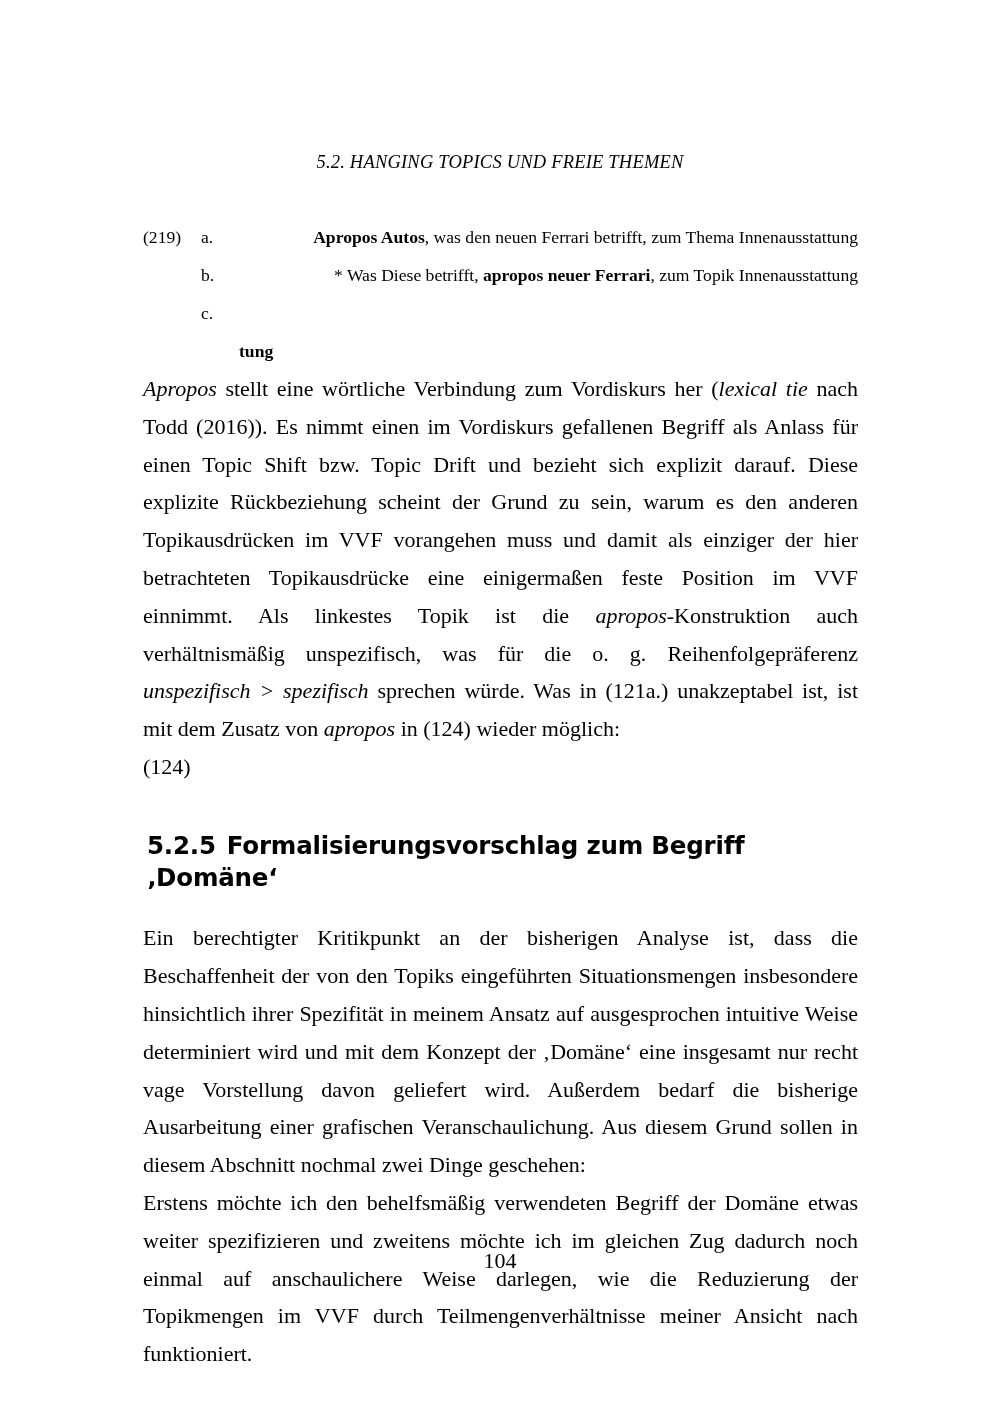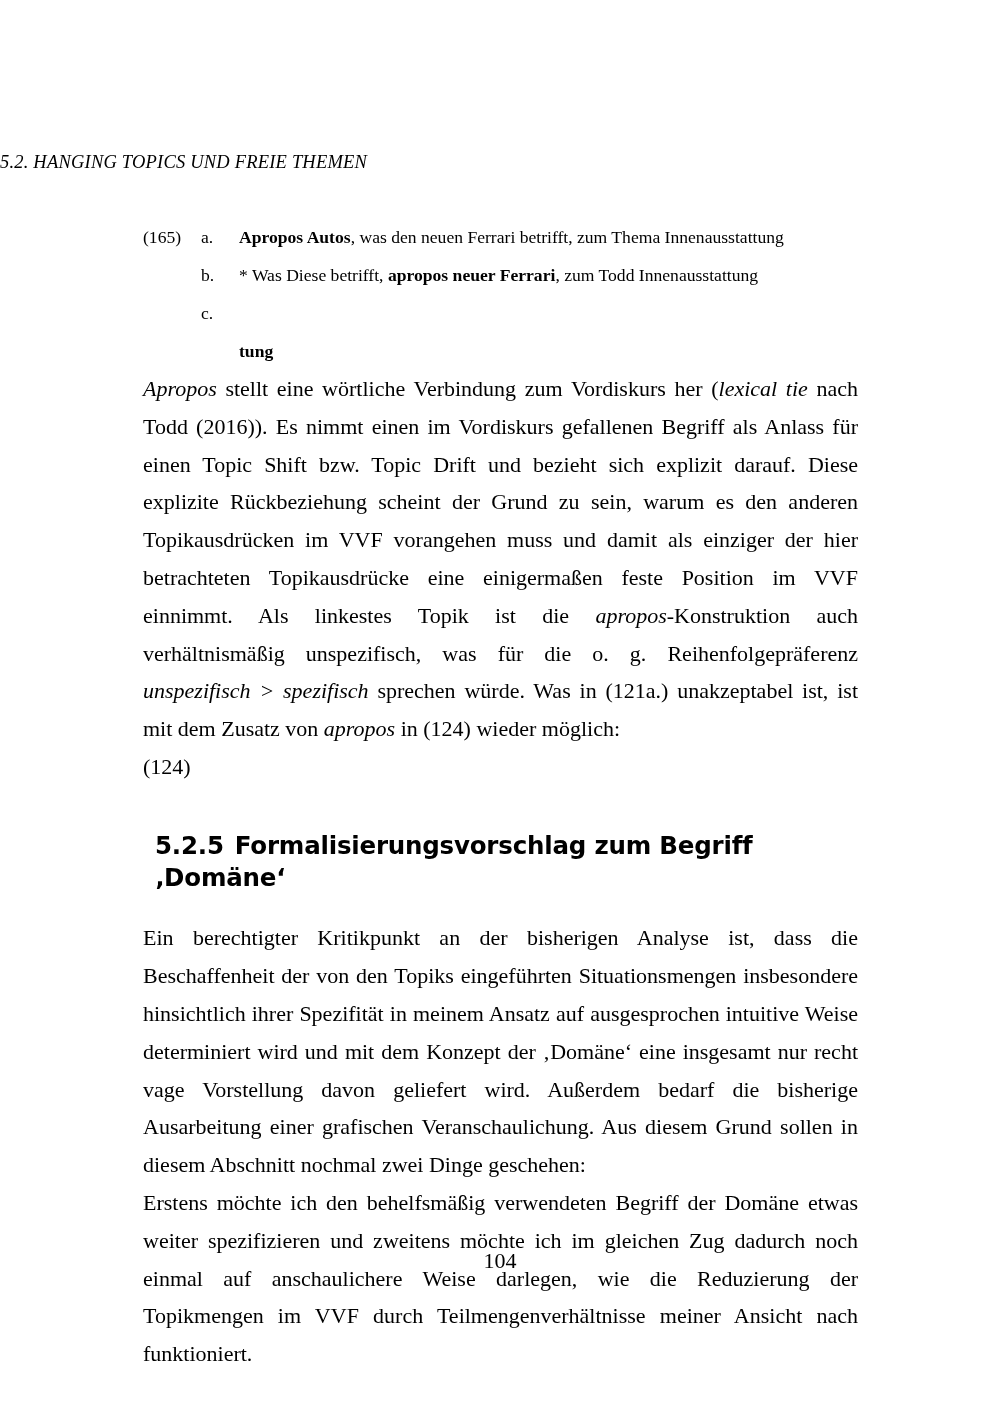--- a/index.html
+++ b/index.html
@@ -20,20 +20,21 @@
     left: 0; top: 0;
     width: 1000px;
     height: 1414px;
     overflow: hidden;
   }
   .running-head {
     position: absolute;
     left: 0;
     top: 152px;
     width: 1000px;
+    text-align: center;
     font-style: italic;
     font-size: 18.5px;
     letter-spacing: 0.2px;
   }
   .content {
     position: absolute;
     left: 143px;
     top: 218px;
     width: 715px;
   }
@@ -51,20 +52,21 @@
     flex: 0 0 58px;
     text-align: left;
   }
   .ex-letter {
     width: 38px;
     flex: 0 0 38px;
     text-align: left;
   }
   .ex-text {
     flex: 1 1 auto;
+    text-align: right;
   }
   .ex-cont {
     padding-left: 96px;
     font-size: 17.6px;
     line-height: 38px;
   }
   b, .bold { font-weight: bold; }
   i, .it { font-style: italic; }
 
   p.body {
@@ -95,21 +97,21 @@
   }
   .numbered .txt .second-line {
     display: block;
     padding-left: 42px;
   }
 
   h2.section {
     font-family: "DejaVu Sans", sans-serif;
     font-size: 24.5px;
     font-weight: bold;
-    margin: 12px;
+    margin: 4px;
     line-height: 1.3;
     letter-spacing: -0.2px;
   }
   .sec-wrap {
     margin-top: 44px;
     margin-bottom: 26px;
   }
   .sec-num { margin-right: 11px; }
 
   .folio {
@@ -126,28 +128,28 @@
 <body>
 
 <div class="page">
 
   <div class="running-head">5.2.  HANGING TOPICS UND FREIE THEMEN</div>
 
   <div class="content">
 
     <div class="ex-block">
       <div class="ex-row">
-        <span class="ex-num">(165)</span>
+        <span class="ex-num">(219)</span>
         <span class="ex-letter">a.</span>
         <span class="ex-text"><b>Apropos Autos</b><span>, was den neuen Ferrari betrifft, zum Thema Innenausstattung</span></span>
       </div>
       <div class="ex-row">
         <span class="ex-num"></span>
         <span class="ex-letter">b.</span>
-        <span class="ex-text"><span>* Was Diese betrifft, </span><b>apropos neuer Ferrari</b><span>, zum Todd Innenausstattung</span></span>
+        <span class="ex-text"><span>* Was Diese betrifft, </span><b>apropos neuer Ferrari</b><span>, zum Topik Innenausstattung</span></span>
       </div>
       <div class="ex-row">
         <span class="ex-num"></span>
         <span class="ex-letter">c.</span>
       </div>
       <div class="ex-cont"><b>tung</b></div>
     </div>
 
     <p class="body gap-before"><i>Apropos</i><span> stellt eine wörtliche Verbindung zum Vordiskurs her (</span><i>lexical tie</i><span> nach Todd (2016)). Es nimmt einen im Vordiskurs gefallenen Begriff als Anlass für einen Topic Shift bzw. Topic Drift und bezieht sich explizit darauf. Diese explizite Rückbeziehung scheint der Grund zu sein, warum es den anderen Topikausdrücken im VVF vorangehen muss und damit als einziger der hier betrachteten Topikausdrücke eine einigermaßen feste Position im VVF einnimmt. Als linkestes Topik ist die </span><i>apropos</i><span>-Konstruktion auch verhältnismäßig unspezifisch, was für die o. g. Reihenfolgepräferenz </span><i>unspezifisch &gt; spezifisch</i><span> sprechen würde. Was in (121a.) unakzeptabel ist, ist mit dem Zusatz von </span><i>apropos</i><span> in (124) wieder möglich:</span></p>
 

